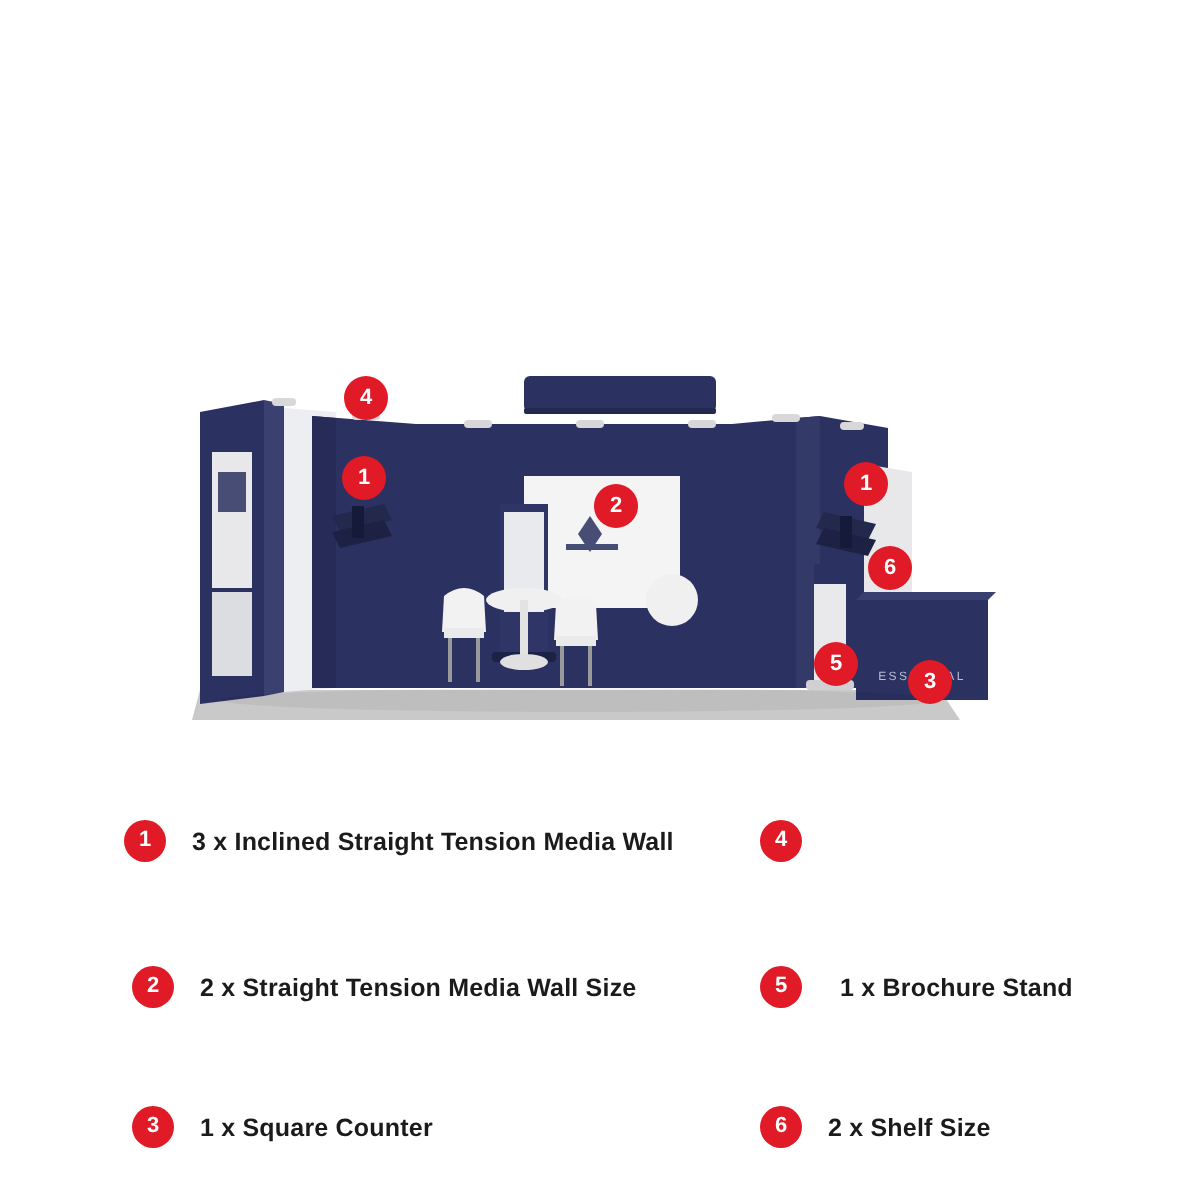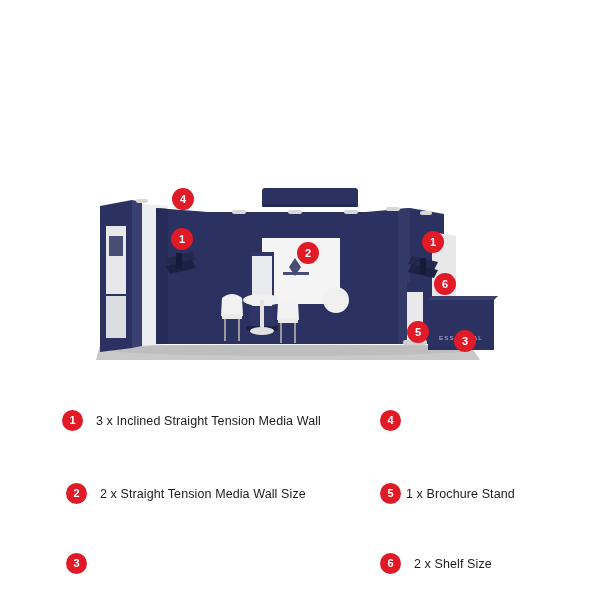--- a/index.html
+++ b/index.html
@@ -81,26 +81,26 @@
     color: #ffffff;
     font-size: 11px;
     font-weight: bold;
     line-height: 21px;
     text-align: center;
     flex: 0 0 auto;
   }
   .legend-label {
     margin-left: 13px;
     font-size: 12.5px;
-    font-weight: normal;
+    font-weight: bold;
     color: #1b1b1b;
     letter-spacing: 0.1px;
     text-align: center;
   }
-  .legend-col.right .legend-item:nth-child(2) .legend-label { margin-left: 5px; }
+  .legend-col.right .legend-item:nth-child(2) .legend-label { margin-left: 19px; }
 </style>
 </head>
 <body>
 
 <div id="booth-illustration">
 
   <svg class="booth-svg" width="600" height="380" viewBox="0 0 600 380">
 
     <polygon points="100,345 470,345 470,358 100,358" fill="#d5d5d5"></polygon>
     <polygon points="100,345 470,345 480,360 96,360" fill="#c9c9c9"></polygon>
@@ -210,20 +210,21 @@
     <div class="legend-item">
       <span class="legend-badge">1</span>
       <span class="legend-label">3 x Inclined Straight Tension Media Wall</span>
     </div>
     <div class="legend-item">
       <span class="legend-badge">2</span>
       <span class="legend-label">2 x Straight Tension Media Wall Size</span>
     </div>
     <div class="legend-item">
       <span class="legend-badge">3</span>
+      <span class="legend-label">1 x Square Counter</span>
     </div>
   </div>
 
   <div class="legend-col right">
     <div class="legend-item">
       <span class="legend-badge">4</span>
     </div>
     <div class="legend-item">
       <span class="legend-badge">5</span>
       <span class="legend-label">1 x Brochure Stand</span>

